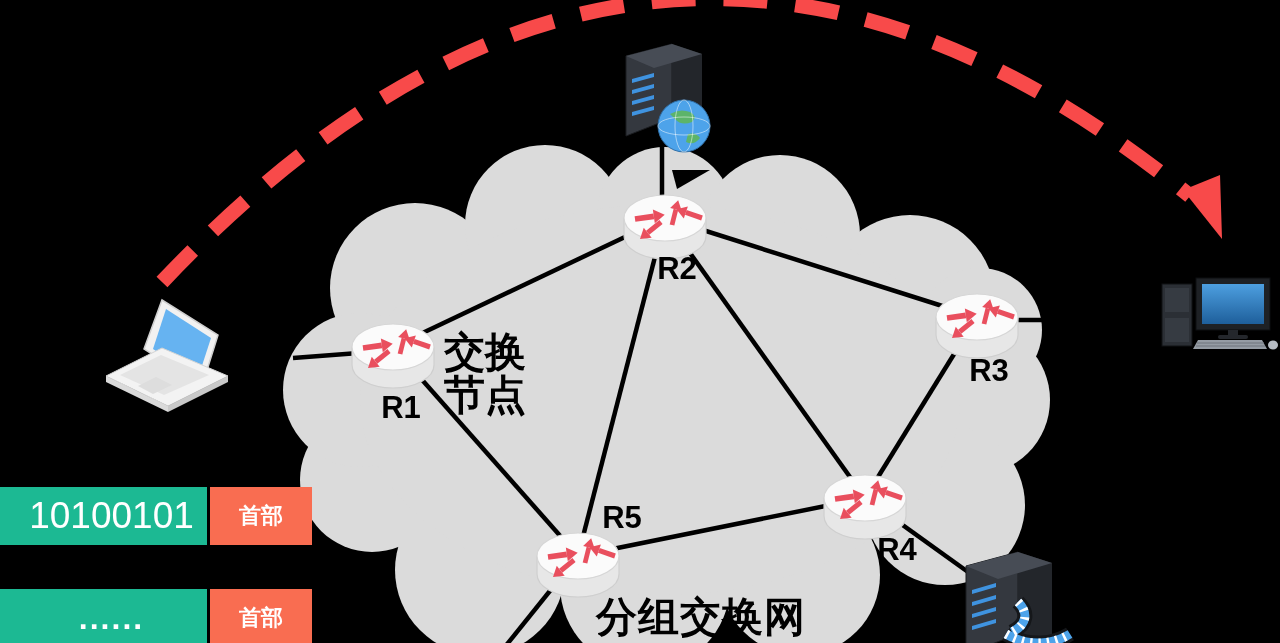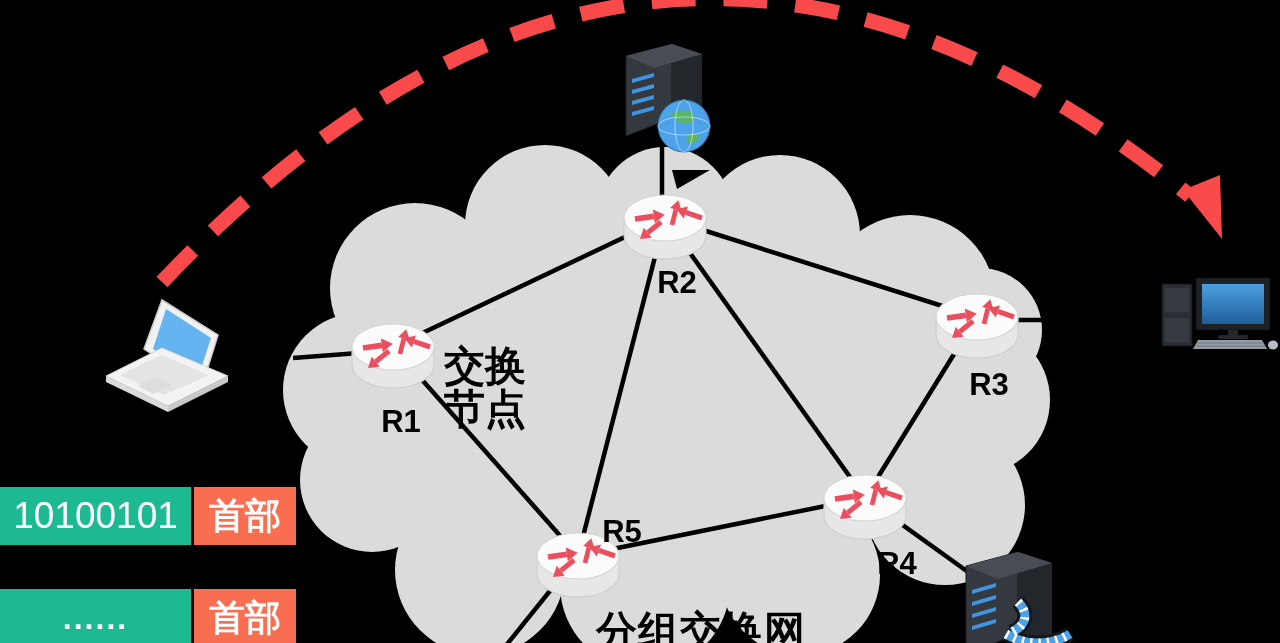--- a/index.html
+++ b/index.html
@@ -9,35 +9,35 @@
     font-family:"Liberation Sans","DejaVu Sans",sans-serif;
   }
   #diagram-svg{position:absolute;left:0;top:0;}
   .cloud{fill:var(--cloud,#dbdbdb);}
   .link{stroke:var(--link,#000);stroke-width:4.5;fill:none;}
   .arc{stroke:var(--arc,#f84a4a);stroke-width:15;fill:none;stroke-dasharray:44 28;}
   .arcHead{fill:var(--arc,#f84a4a);}
   .rtop{fill:#fbfbfb;stroke:#d6d6d6;stroke-width:1.2;}
   .rbody{fill:#e7e7e7;stroke:#cfcfcf;stroke-width:1.2;}
   .rarrow{fill:var(--rarrow,#e94f5e);}
-  .lbl{position:absolute;color:#000;font-weight:bold;margin-top:14px;}
+  .lbl{position:absolute;color:#000;font-weight:bold;}
   .router-lbl{font-size:31px;width:90px;text-align:center;}
   .note-lbl{font-size:41px;line-height:1.06;white-space:pre-line;}
   .net-lbl{font-size:41px;letter-spacing:1px;}
   .packet-row{position:absolute;left:0;display:flex;gap:3px;height:58px;}
   .payload{
     width:191px;background:var(--payload,#1cb993);color:var(--ptext,#fff);
     display:flex;align-items:center;justify-content:center;
-    font-size:37px;font-weight:500;
+    font-size:37px;font-weight:500;padding-left:16px;
   }
   .payload.dots{font-size:32px;font-weight:bold;letter-spacing:2px;}
   .hdr{
     width:102px;background:var(--header,#f96d51);color:var(--ptext,#fff);
     display:flex;align-items:center;justify-content:center;
-    font-size:36px;font-weight:bold;
+    font-size:22px;font-weight:bold;
   }
 </style>
 </head>
 <body>
 
 <div id="stage">
 
   <svg id="diagram-svg" width="1280" height="643" viewBox="0 0 1280 643">
     <defs>
       <linearGradient id="scr" x1="0" y1="0" x2="0" y2="1">

